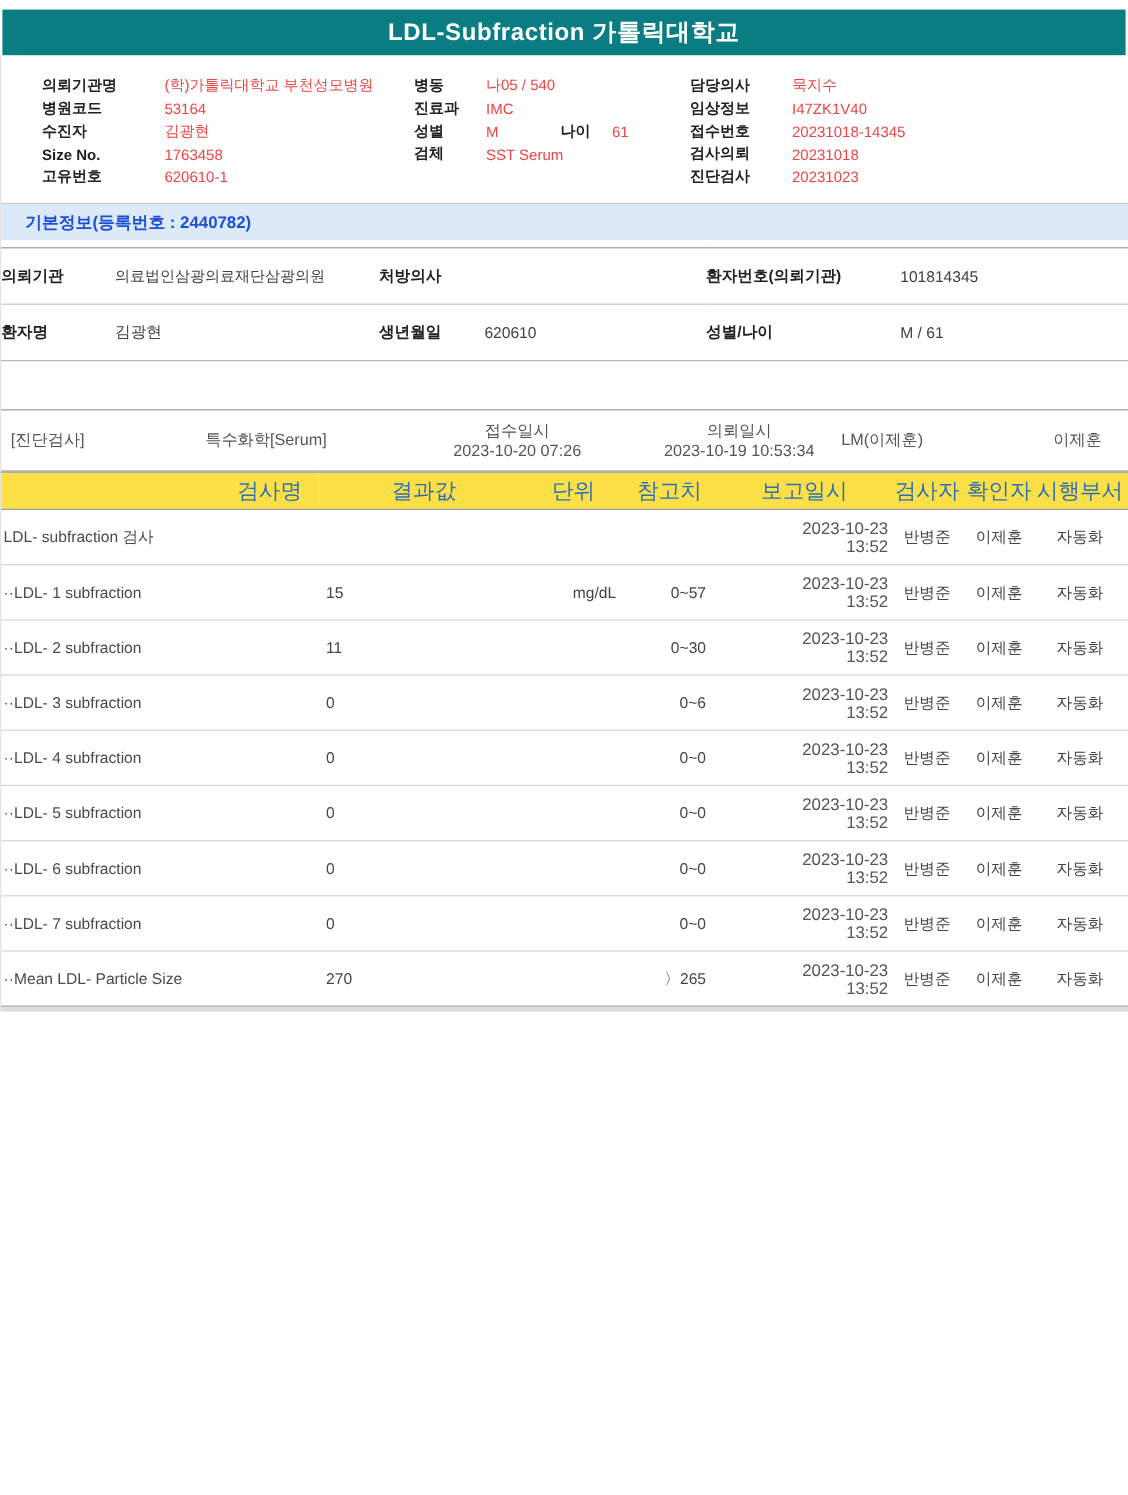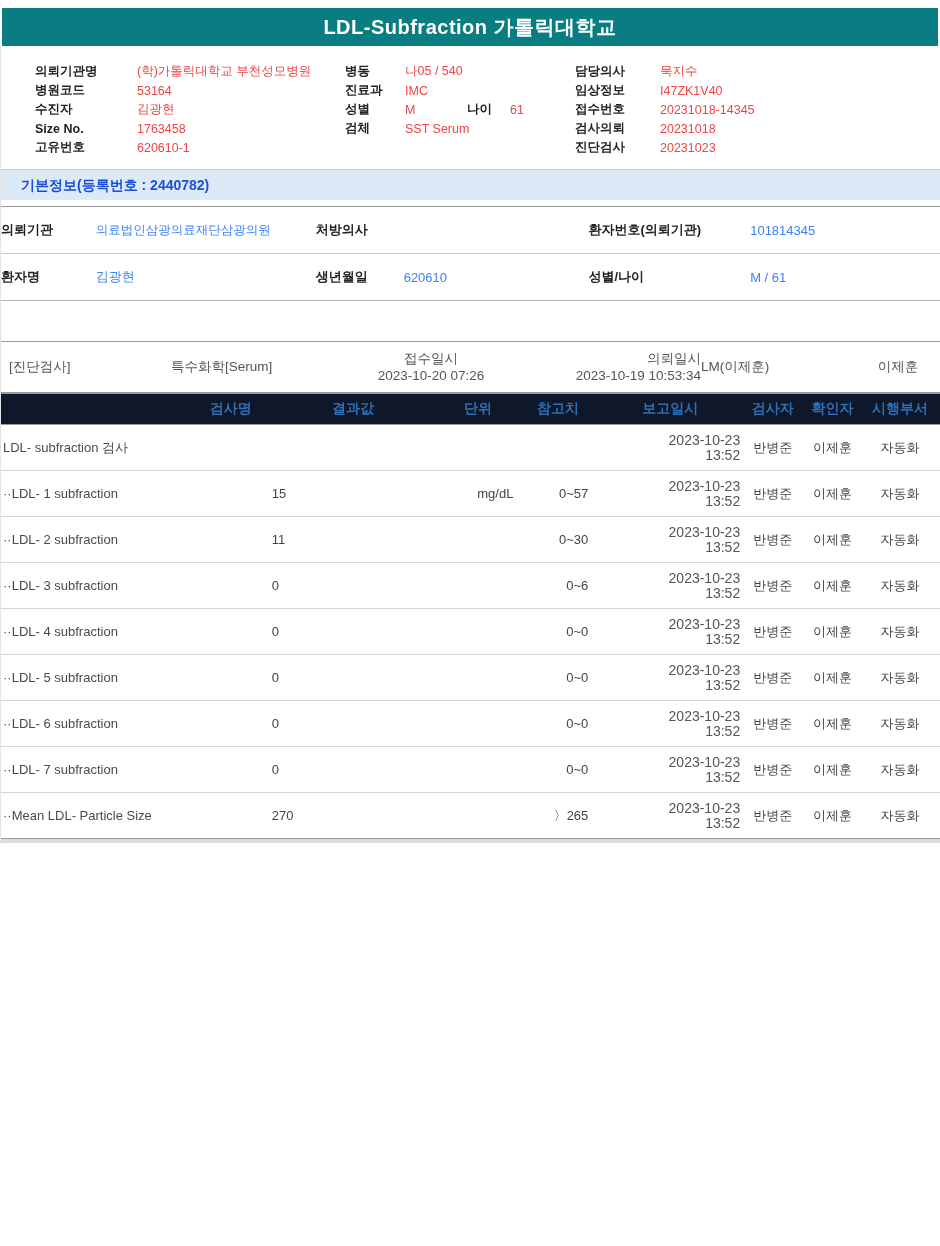--- a/index.html
+++ b/index.html
@@ -44,41 +44,41 @@
 
   
   table.basic {
     width: 100%; border-collapse: collapse; margin-top: 6px;
     font-size: 13px; border-top: 1px solid #999; border-bottom: 1px solid #b5b5b5;
   }
   table.basic td { height: 47px; vertical-align: middle; }
   table.basic tr + tr td { border-top: 1px solid #c9c9c9; }
   table.basic td.bl { font-weight: bold; color: #222; }
   table.basic td.bl2 { padding-left: 0; }
-  table.basic td.bv { color: #3b82f6; }
+  table.basic td.bv { color: #404040; }
   .wrap-val { width: 178px; line-height: 16px; font-size: 12.5px; }
 
   
   .order-strip {
     margin-top: 40px; height: 52px;
     border-top: 1px solid #9a9a9a; border-bottom: 1px solid #9a9a9a;
     display: flex; align-items: center; color: #555; font-size: 13.5px;
   }
   .os-cat { width: 160px; padding-left: 8px; }
   .os-sec { width: 170px; padding-left: 10px; }
   .os-dt { width: 200px; text-align: center; line-height: 17px; }
-  .os-dt2 { width: 170px; text-align: right; line-height: 17px; }
+  .os-dt2 { width: 170px; text-align: center; line-height: 17px; }
   .os-lab { width: 155px; }
   .os-appr { flex: 1; text-align: center; }
 
   
   table.results { width: 100%; border-collapse: collapse; font-size: 13px; color: #444; }
   table.results thead th {
-    background: #0f172a; color: #2c6fb5; font-weight: bold;
-    height: 31px; font-size: 14px; text-align: center;
+    background: #fde047; color: #2c6fb5; font-weight: normal;
+    height: 31px; font-size: 18px; text-align: center;
     border-top: 1px solid #9a9a9a; border-bottom: 1px solid #9a9a9a;
   }
   table.results thead th.h-name { text-align: right; padding-right: 14px; }
   table.results tbody td { height: 46px; border-bottom: 1px solid #d6d6d6; vertical-align: middle; }
   table.results tbody tr:last-child td { border-bottom: 1px solid #999; }
   td.c-name { text-align: left; padding-left: 2px; color: #4a4a4a; }
   td.c-result { text-align: left; padding-left: 6px; }
   td.c-unit { text-align: right; padding-right: 2px; }
   td.c-ref { text-align: right; padding-right: 12px; }
   td.c-rep { text-align: right; font-size: 14px; line-height: 15px; color: #555; }

